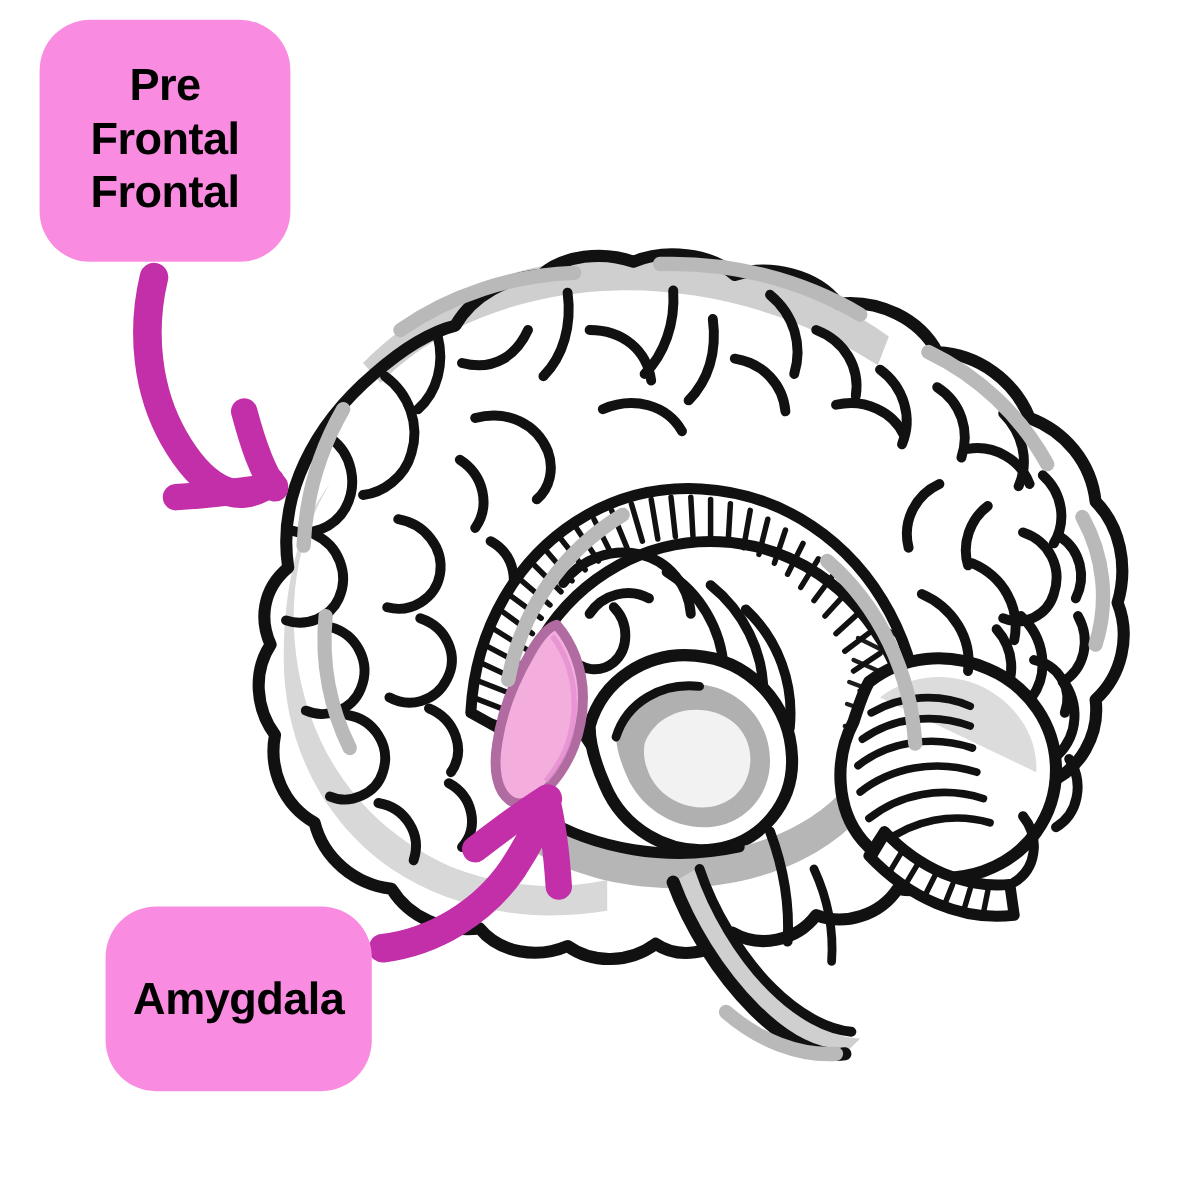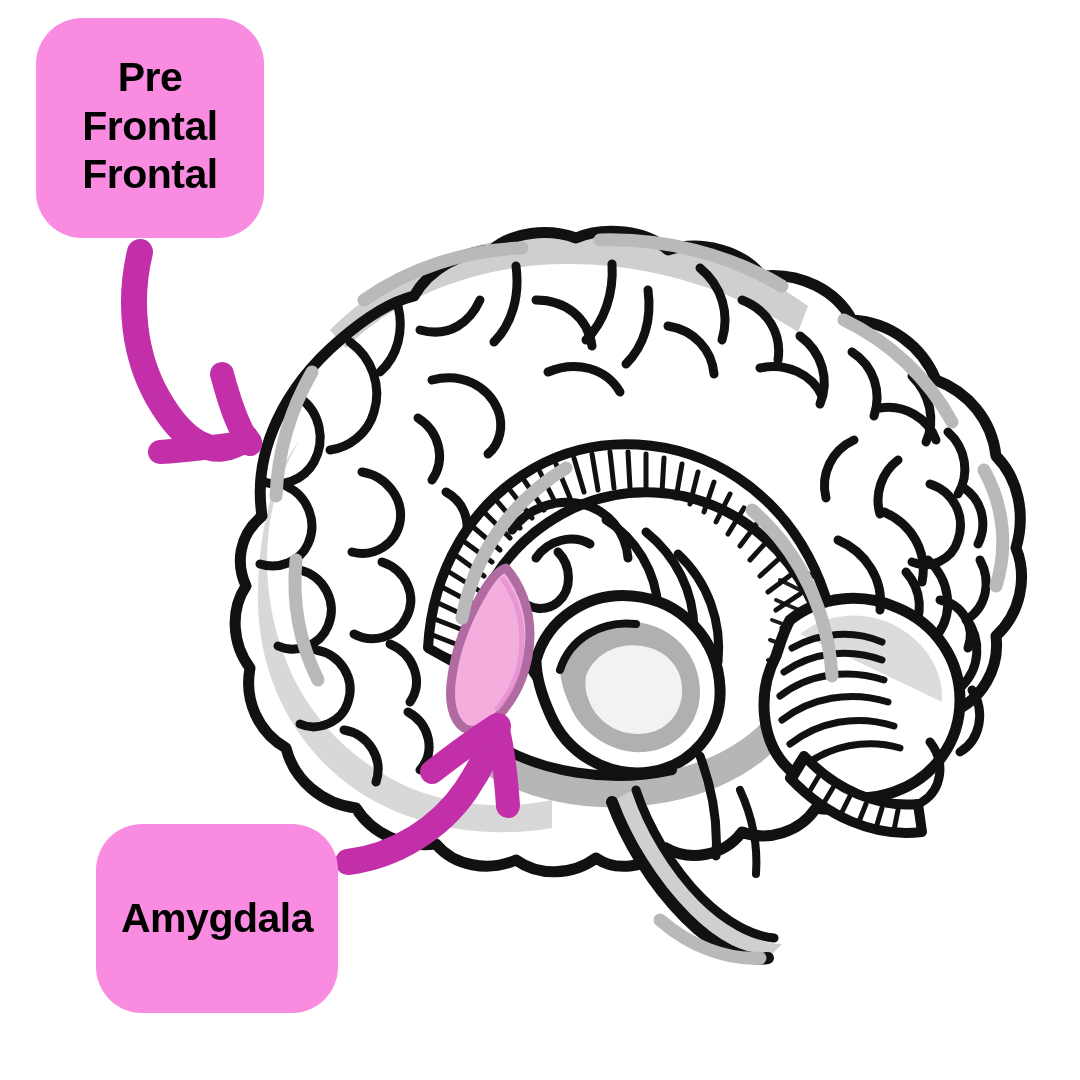--- a/index.html
+++ b/index.html
@@ -31,21 +31,21 @@
 
   #pfc-box{
     left:36px; top:18px;
     width:228px; height:220px;
     padding:8px 10px 12px 10px;
   }
   #pfc-box .label-line{font-size:41px;}
 
   #amy-box{
     left:96px; top:824px;
-    width:242px; height:189px;
+    width:242px; height:168px;
   }
   #amy-box .label-line{font-size:41px;}
 
   
   svg.layer{position:absolute;left:0;top:0;width:1080px;height:1080px;}
   #brain-layer{z-index:2;}
   #arrow-layer{z-index:3;}
   .label-box{z-index:4;}
 </style>
 </head>

